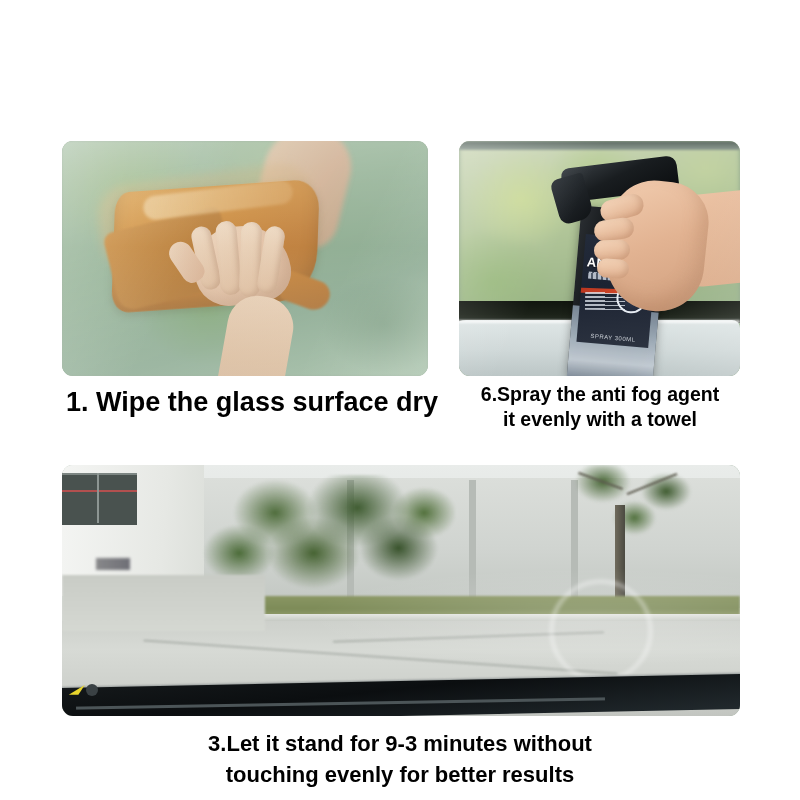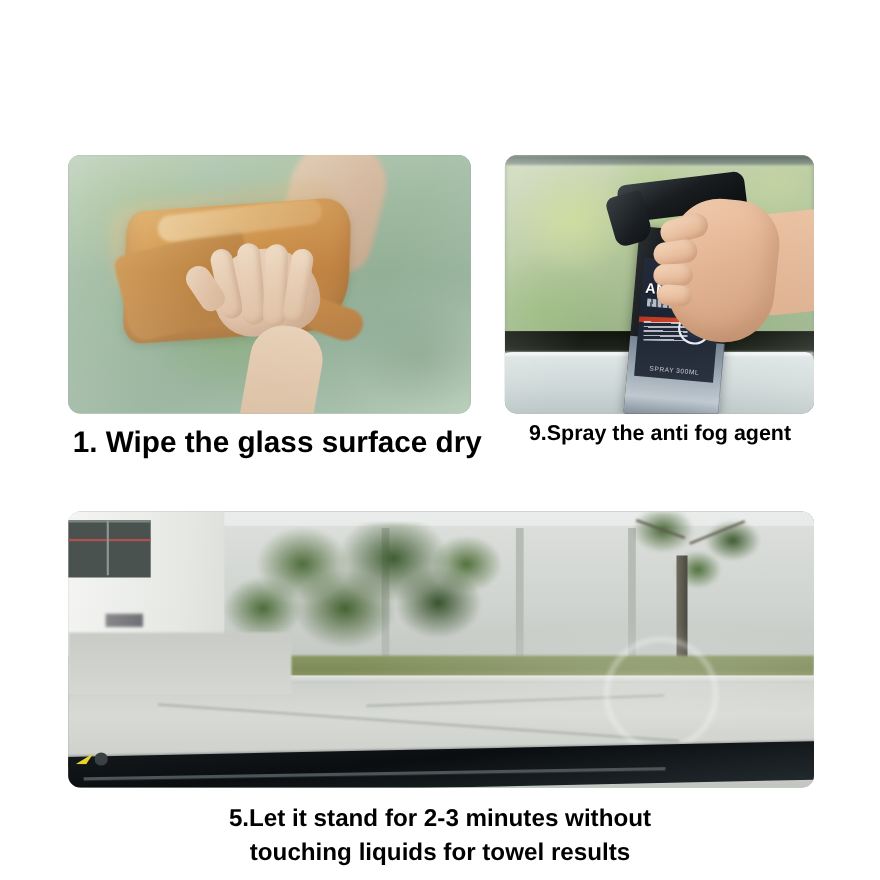--- a/index.html
+++ b/index.html
@@ -669,21 +669,22 @@
     <div class="p3-slot"></div>
     <div class="p3-yellow"></div>
     <div class="p3-knob"></div>
   </div>
 
   <div class="caption" id="cap1">
     <div>1. Wipe the glass surface dry</div>
   </div>
 
   <div class="caption" id="cap2">
-    <div>9.Spray the anti fog agent</div>
+    <div>6.Spray the anti fog agent</div>
+    <div>it evenly with a towel</div>
   </div>
 
   <div class="caption" id="cap3">
-    <div>5.Let it stand for 2-3 minutes without</div>
-    <div>touching liquids for towel results</div>
+    <div>3.Let it stand for 9-3 minutes without</div>
+    <div>touching evenly for better results</div>
   </div>
 
 </div>
 
 </body></html>

